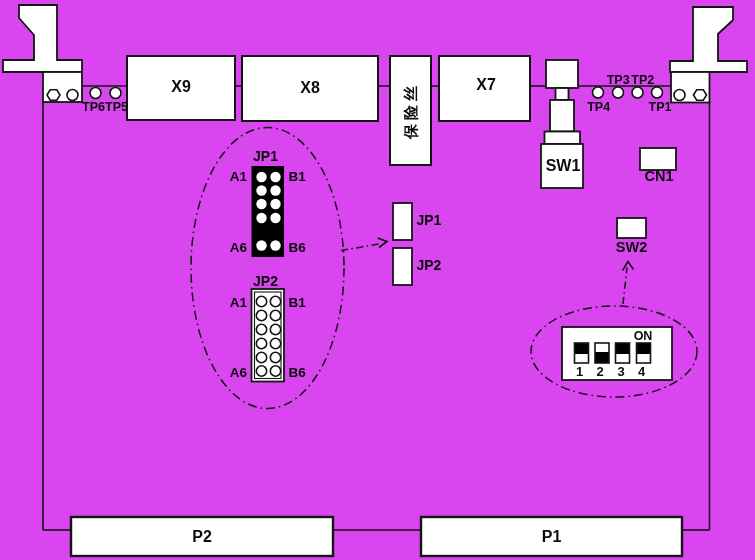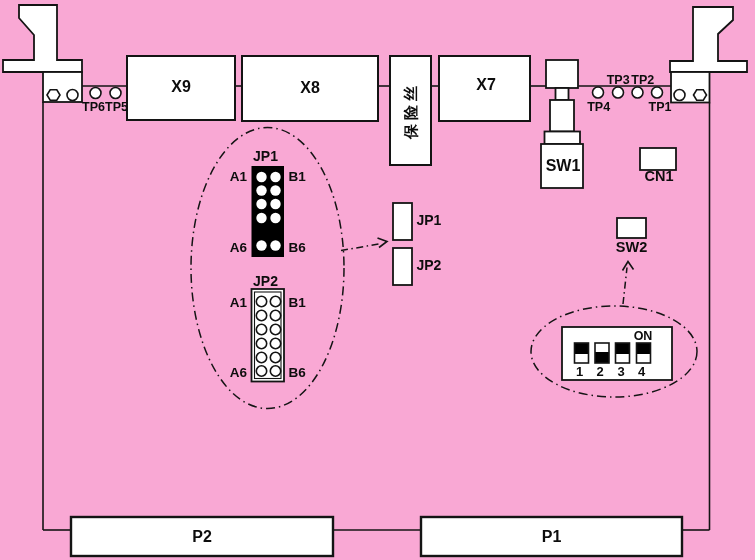--- a/index.html
+++ b/index.html
@@ -1,16 +1,16 @@
 <!DOCTYPE html>
 <html><head>
 <meta charset="utf-8">
 <style>
   html,body{margin:0;padding:0;background:#fff;}
-  .stage{width:755px;height:560px;position:relative;background:#f9a8d4;overflow:hidden;}
+  .stage{width:755px;height:560px;position:relative;background:#d946ef;overflow:hidden;}
   svg{display:block;}
   text{font-family:"Liberation Sans",sans-serif;font-weight:700;fill:#0d0d0d;}
   .t16{font-size:16px;}
   .t14{font-size:14px;}
   .t145{font-size:14.5px;}
   .t135{font-size:13.5px;}
   .t13{font-size:13px;}
   .t125{font-size:12.5px;}
   .fuse-t{font-size:15px;letter-spacing:4px;}
   .box{fill:#fff;stroke:#141414;stroke-width:2;}

